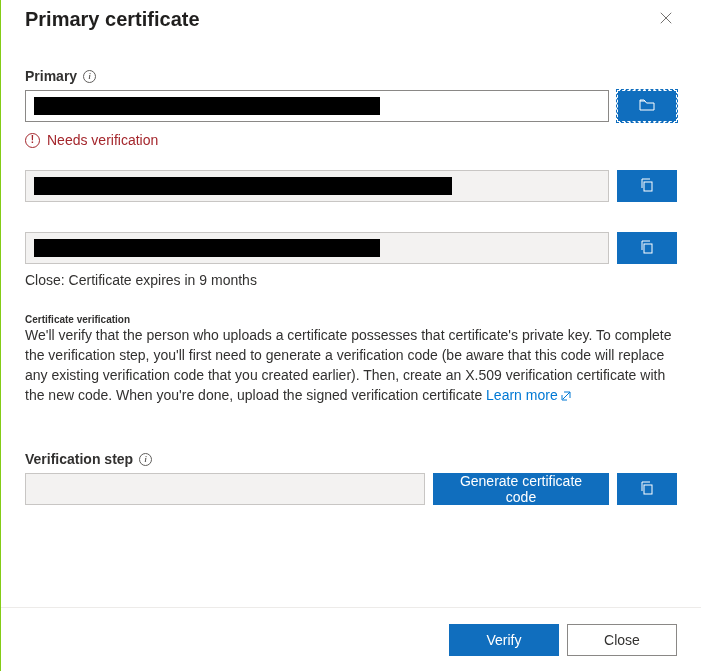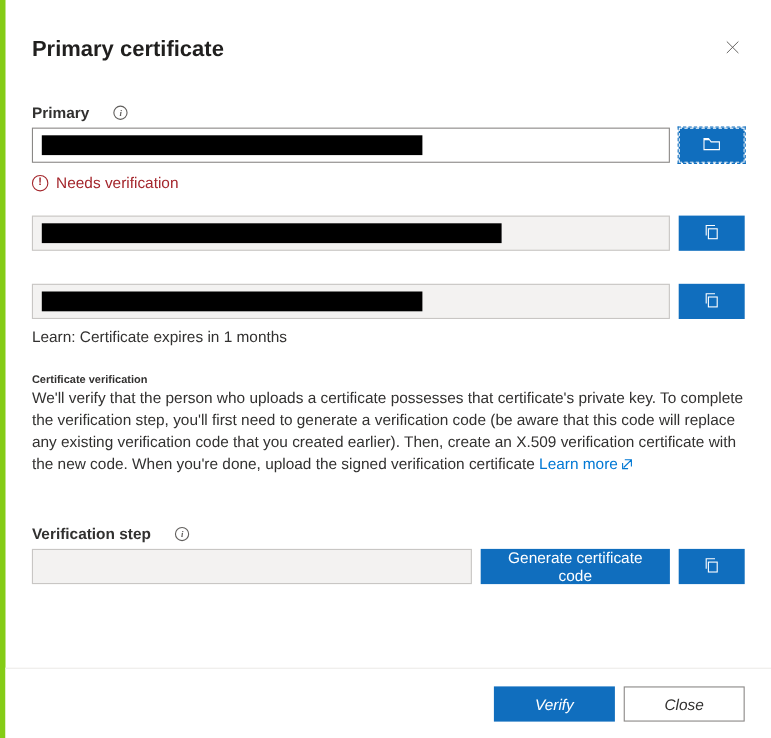--- a/index.html
+++ b/index.html
@@ -6,24 +6,24 @@
   html, body {
     margin: 0; padding: 0;
     font-family: "Segoe UI", -apple-system, BlinkMacSystemFont, sans-serif;
     font-size: 14px;
     color: #323130;
     background: #ffffff;
   }
   .panel {
     width: 701px;
     height: 671px;
-    padding: 32px 24px 0 24px;
+    padding: 7px 24px 0 24px;
     position: relative;
     background: #ffffff;
-    border-left: 5px solid #84cc16;
+    border-left: 1px solid #84cc16;
   }
   .header-row {
     display: flex;
     justify-content: space-between;
     align-items: center;
     margin-bottom: 36px;
   }
   h1.title {
     font-size: 20px;
     font-weight: 600;
@@ -36,21 +36,21 @@
     cursor: pointer;
     padding: 4px;
     line-height: 1;
   }
   .field-label {
     font-weight: 600;
     font-size: 14px;
     color: #323130;
     display: flex;
     align-items: center;
-    gap: 22px;
+    gap: 6px;
     margin-bottom: 6px;
   }
   .info-circle {
     width: 13px; height: 13px;
     border: 1px solid #605e5c;
     border-radius: 50%;
     display: inline-flex;
     align-items: center;
     justify-content: center;
     font-size: 8px;
@@ -85,21 +85,20 @@
   .btn {
     height: 32px;
     min-width: 60px;
     border: none;
     display: inline-flex;
     align-items: center;
     justify-content: center;
     cursor: pointer;
     font-size: 14px;
     font-family: inherit;
-    font-style: italic;
   }
   .btn-primary {
     background: #106ebe;
     color: #ffffff;
   }
   .btn-secondary {
     background: #ffffff;
     color: #323130;
     border: 1px solid #8a8886;
     text-align: right;
@@ -249,22 +248,22 @@
       <span>
         <svg viewBox="0 0 16 16">
             <rect x="5" y="5" width="8" height="9" fill="none" stroke="#ffffff" stroke-width="1"></rect>
             <path d="M3 11 V2 h8" fill="none" stroke="#ffffff" stroke-width="1"></path>
           </svg>
       </span>
     </button>
   </div>
 
   <div class="note-line">
-    <span>Learn:</span>
-    <span>Certificate expires in 1 months</span>
+    <span>Close:</span>
+    <span>Certificate expires in 9 months</span>
   </div>
 
   <div class="section-heading">Certificate verification</div>
   <div class="desc">
     <span>We'll verify that the person who uploads a certificate possesses that certificate's private key. To complete the verification step, you'll first need to generate a verification code (be aware that this code will replace any existing verification code that you created earlier). Then, create an X.509 verification certificate with the new code. When you're done, upload the signed verification certificate </span>
     <a href="#"><span>Learn more</span><span class="ext-link-icon"><svg width="12" height="12" viewBox="0 0 12 12">
             <path d="M4 2 h6 v6 M10 2 L3 9 M2 5 v5 h5" fill="none" stroke="#0078d4" stroke-width="1"></path>
           </svg></span></a>
   </div>
 

